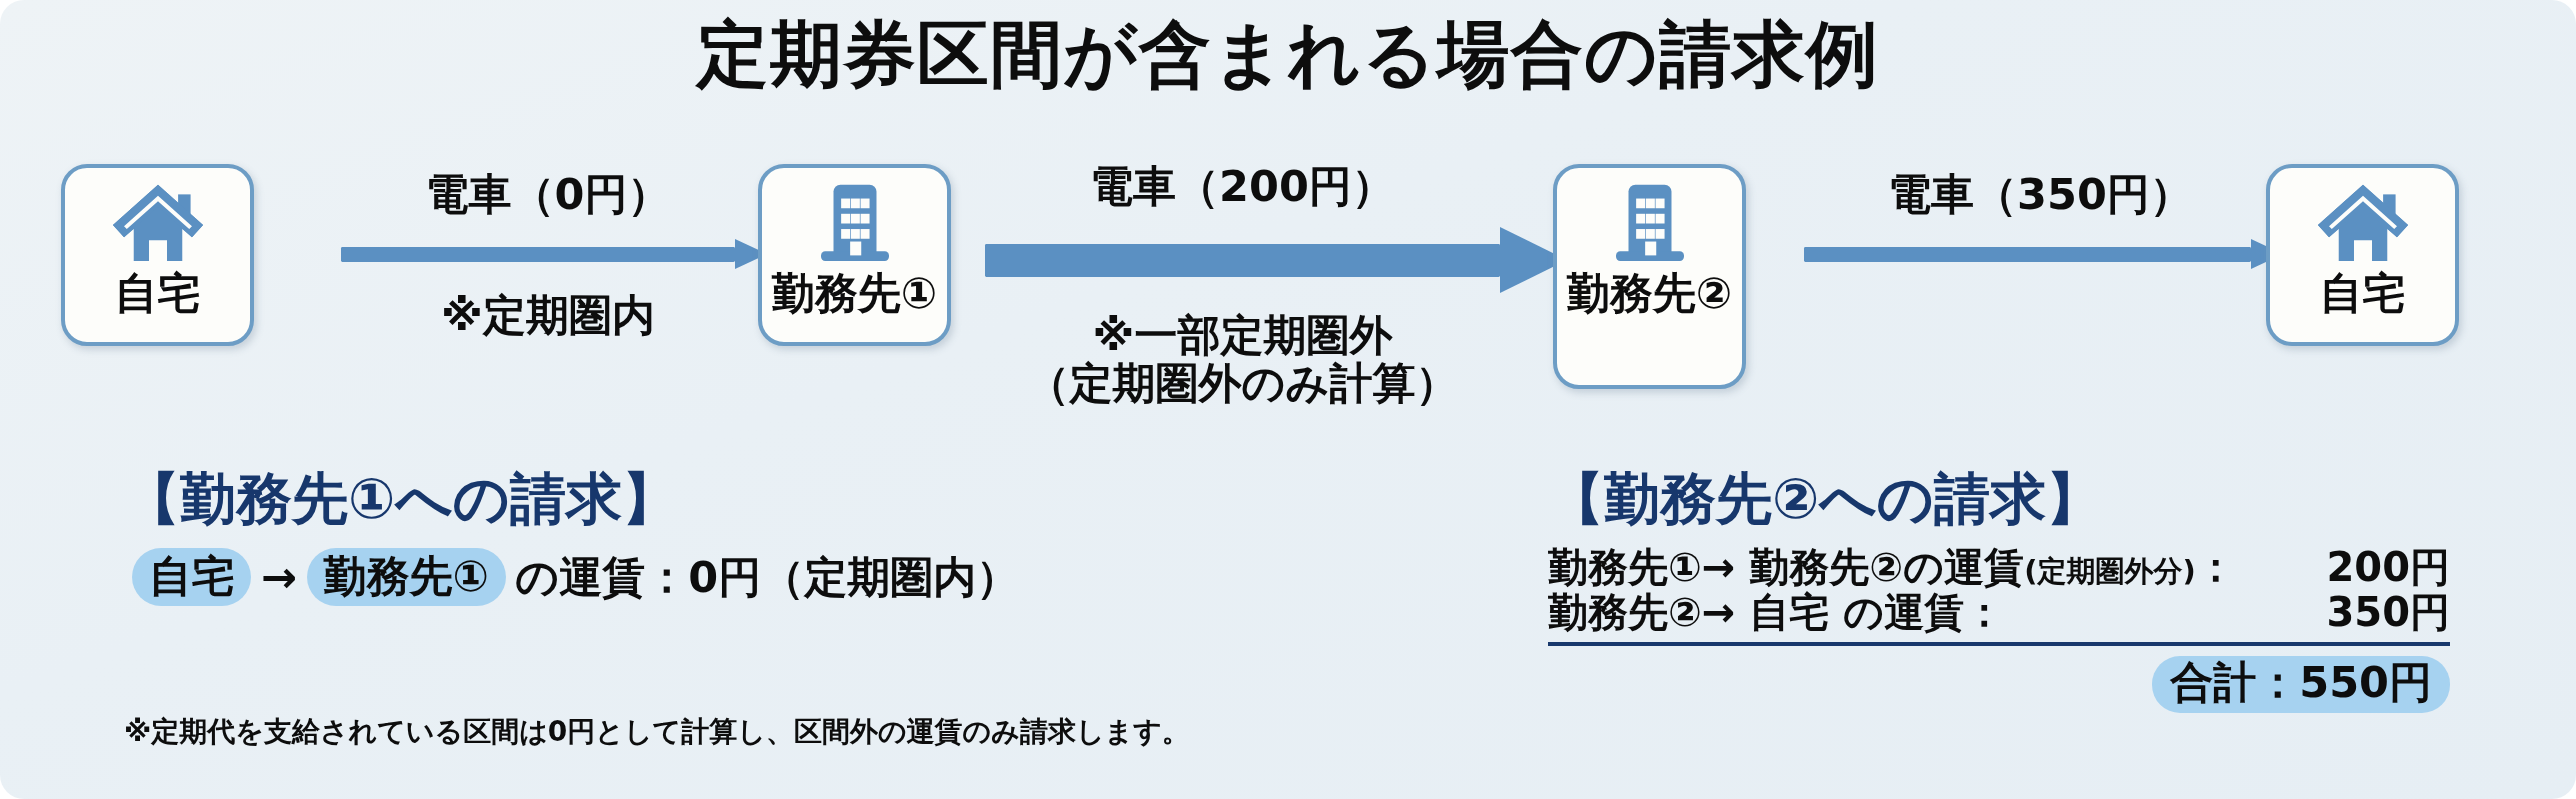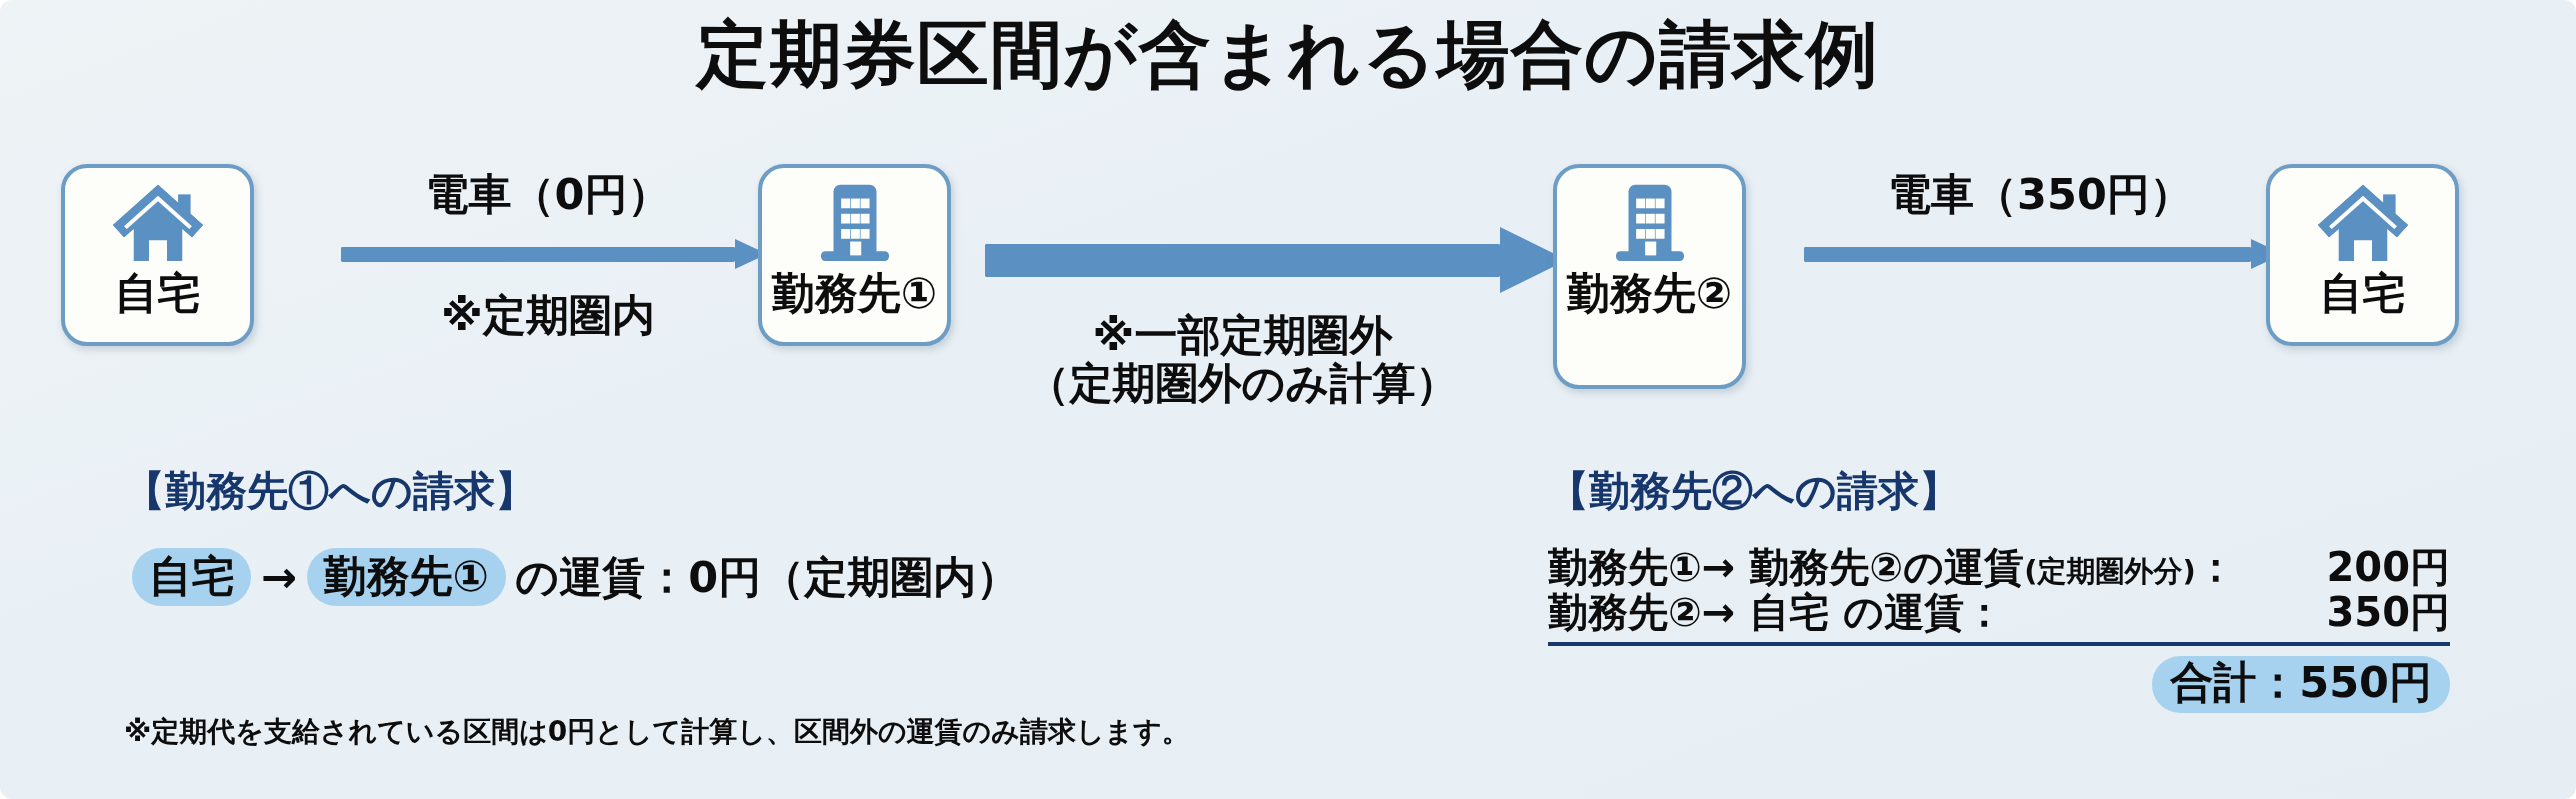--- a/index.html
+++ b/index.html
@@ -8,21 +8,21 @@
     background: #ffffff;
   }
   body {
     font-family: "DejaVu Sans", "Liberation Sans", sans-serif;
   }
   #page {
     position: relative;
     width: 2576px;
     height: 799px;
     background: linear-gradient(160deg, #eef3f6 0%, #e9f0f5 40%, #e6eef4 100%);
-    border-radius: 12px;
+    border-radius: 24px;
     overflow: hidden;
   }
 
   
   .title {
     position: absolute;
     top: 15.3px;
     left: 0;
     width: 2576px;
     text-align: center;
@@ -133,26 +133,25 @@
   #edge1-top    { left: 305px;  top: 173px; width: 486px; }
   #edge1-bottom { left: 305px;  top: 291px; width: 486px; }
   #edge2-top    { left: 965px; top: 165px; width: 555px; }
   #edge2-bottom { left: 930px; top: 311px; width: 625px; }
   #edge3-top    { left: 1777px; top: 173px; width: 527px; }
   #edge3-bottom { left: 1767px; top: 291px; width: 548px; }
 
   
   .bill-heading {
     position: absolute;
-    font-size: 41px;
+    font-size: 56px;
     font-weight: bold;
     color: #17376c;
     white-space: nowrap;
     line-height: 1;
-    font-family: Liberation Serif, serif;
   }
   #bill-left-heading  { left: 124px;  top: 471px; }
   #bill-right-heading { left: 1548px; top: 471px; text-align: center; }
 
   
   #bill-left-line {
     position: absolute;
     left: 132px;
     top: 548px;
     font-size: 43px;
@@ -272,20 +271,21 @@
         <rect x="68" y="90" width="16" height="20" fill="#fdfdfa"></rect>
       </svg>
     </div>
     <div class="node-label">勤務先①</div>
   </div>
 
   <div class="arrow thick" id="arrow-2">
     <div class="shaft"></div>
     <div class="head"></div>
   </div>
+  <div class="edge-top" id="edge2-top">電車（200円）</div>
   <div class="edge-bottom" id="edge2-bottom">
     <div>※一部定期圏外</div>
     <div>（定期圏外のみ計算）</div>
   </div>
 
   <div class="node" id="node-work-2">
     <div class="icon-wrap">
       <svg width="104" height="89" viewBox="0 0 150 128">
         <path d="M44 18 a10 10 0 0 1 10 -10 h42 a10 10 0 0 1 10 10 v92 h-62 Z" fill="#5b90c2"></path>
         <rect x="26" y="104" width="98" height="14" rx="6" fill="#5b90c2"></rect>

